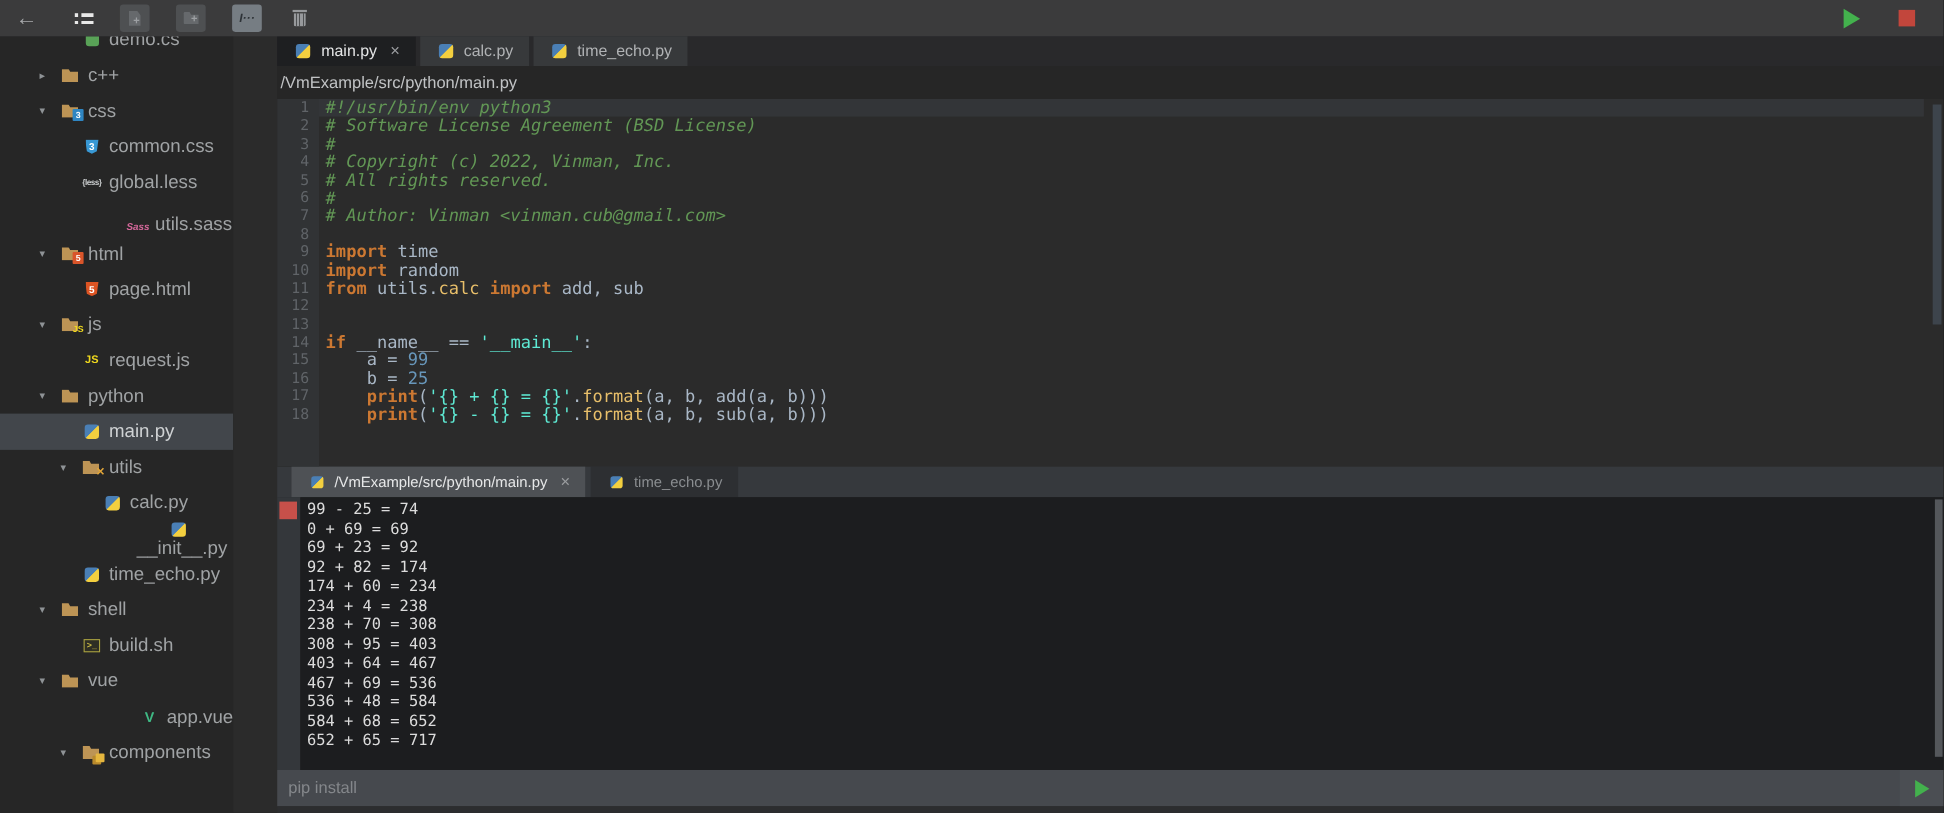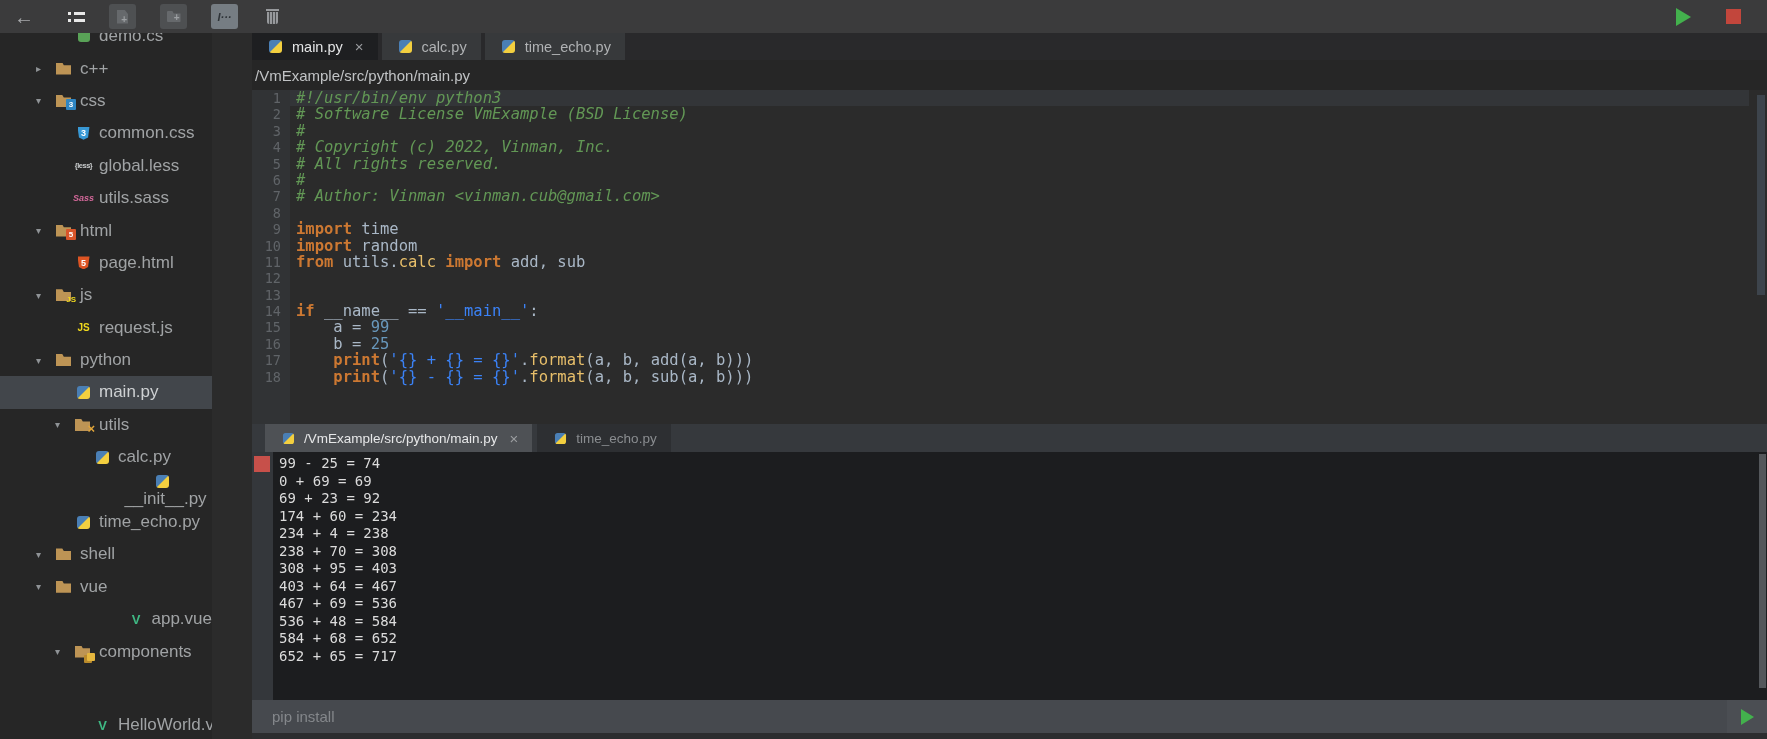--- a/index.html
+++ b/index.html
@@ -83,42 +83,42 @@
   .code-area{height:334px;position:relative;background:#2b2b2b;flex:none;
       font-family:"DejaVu Sans Mono",monospace;overflow:hidden;}
   .gutter-bg{position:absolute;left:0;top:0;bottom:0;width:38px;background:#313335;}
   .code-line{position:relative;display:flex;height:16.4px;line-height:16.4px;}
   .ln{width:38px;flex:none;text-align:right;padding-right:9px;box-sizing:border-box;color:#606468;font-size:13.5px;}
   .line-body{flex:1;margin-right:18px;white-space:pre;font-size:15.5px;padding-left:6px;}
   .hl .line-body{background:#333538;}
   .tk-com{color:#629755;font-style:italic;}
   .tk-kw{color:#cc7832;font-weight:600;}
   .tk-num{color:#6897bb;}
-  .tk-str{color:#3b82f6;margin-top:17px;}
+  .tk-str{color:#5eead4;margin-top:17px;}
   .tk-attr{color:#e8bf6a;}
   .tk-def{color:#a9b7c6;}
   .ed-sb{position:absolute;right:2px;top:5px;width:8px;height:200px;background:#3d444c;}
 
   .console-tabbar{height:28px;background:#36393d;display:flex;align-items:stretch;flex:none;}
   .ctab{display:flex;align-items:center;padding:0 14px;font-size:13.5px;background:#2d2f32;color:#8a8d90;margin-left:5px;}
   .ctab:first-child{margin-left:13px;}
   .ctab.active{background:#4e5155;color:#e6e7e8;}
   .ctab .t-ico{margin-right:6px;transform:scale(.85);}
 
   .console{flex:1;display:flex;min-height:0;}
   .console-gutter{width:21px;background:#34373b;flex:none;position:relative;}
   .stop-sq{position:absolute;left:2px;top:4px;width:16px;height:16px;background:#c7504a;}
   .console-out{flex:1;background:#1c1d1f;color:#dcdcdc;font-family:"DejaVu Sans Mono",monospace;
       font-size:14px;line-height:17.5px;padding:3px 0 0 6px;overflow:hidden;position:relative;}
   .console-line{white-space:pre;}
   .con-sb{position:absolute;right:1px;top:2px;width:7px;height:234px;background:#54575b;}
 
   .bottom-bar{height:33px;background:#46494e;display:flex;align-items:center;flex:none;}
   .cmd-input{flex:1;background:transparent;border:none;outline:none;color:#c6c8ca;font-size:15px;
-      padding-left:20px;font-family:"Liberation Sans",sans-serif;}
+      padding-left:10px;font-family:"Liberation Sans",sans-serif;}
   .cmd-input::placeholder{color:#84878b;}
   .run-btn{width:40px;height:33px;background:#4b4e53;display:flex;align-items:center;justify-content:center;flex:none;}
   .play-sm{width:0;height:0;border-left:13px solid #43b14d;border-top:8px solid transparent;border-bottom:8px solid transparent;}
   .bottom-strip{height:6px;background:#2c2d2f;flex:none;}
 </style>
 </head>
 <body>
 
 <div class="app">
 
@@ -160,21 +160,21 @@
           <span>css</span>
         </div>
         <div class="trow" style="padding-left: 74px;">
           <span class="t-ico ico-css3"></span>
           <span>common.css</span>
         </div>
         <div class="trow" style="padding-left: 74px;">
           <span class="t-ico ico-less"></span>
           <span>global.less</span>
         </div>
-        <div class="trow" style="padding-left: 74px;">
+        <div class="trow" style="padding-left: 116px; align-items: flex-end;">
           <span class="t-ico ico-sass"></span>
           <span>utils.sass</span>
         </div>
         <div class="trow" style="padding-left: 36px;">
           <span class="arrow">▾</span>
           <span class="t-ico ico-folder ico-folder-html"></span>
           <span>html</span>
         </div>
         <div class="trow" style="padding-left: 74px;">
           <span class="t-ico ico-html5"></span>
@@ -212,20 +212,24 @@
           <span>__init__.py</span>
         </div>
         <div class="trow" style="padding-left: 74px;">
           <span class="t-ico ico-python"></span>
           <span>time_echo.py</span>
         </div>
         <div class="trow" style="padding-left: 36px;">
           <span class="arrow">▾</span>
           <span class="t-ico ico-folder ico-folder"></span>
           <span>shell</span>
+        </div>
+        <div class="trow" style="padding-left: 74px;">
+          <span class="t-ico ico-shell"></span>
+          <span>build.sh</span>
         </div>
         <div class="trow" style="padding-left: 36px;">
           <span class="arrow">▾</span>
           <span class="t-ico ico-folder ico-folder"></span>
           <span>vue</span>
         </div>
         <div class="trow" style="padding-left: 74px; justify-content: flex-end;">
           <span class="t-ico ico-vue"></span>
           <span>app.vue</span>
         </div>
@@ -265,21 +269,21 @@
 
     <div class="code-area" id="code-area">
       <div class="gutter-bg"></div>
       <div id="code-lines">
           <div class="code-line hl">
             <span class="ln">1</span>
             <span class="line-body"><span class="tk-com">#!/usr/bin/env python3</span></span>
           </div>
           <div class="code-line">
             <span class="ln">2</span>
-            <span class="line-body"><span class="tk-com"># Software License VmExample (BSD License)</span></span>
+            <span class="line-body"><span class="tk-com"># Software License Agreement (BSD License)</span></span>
           </div>
           <div class="code-line">
             <span class="ln">3</span>
             <span class="line-body"><span class="tk-com">#</span></span>
           </div>
           <div class="code-line">
             <span class="ln">4</span>
             <span class="line-body"><span class="tk-com"># Copyright (c) 2022, Vinman, Inc.</span></span>
           </div>
           <div class="code-line">
@@ -356,20 +360,21 @@
 
     <div class="console">
       <div class="console-gutter">
         <div class="stop-sq"></div>
       </div>
       <div class="console-out" id="console-out">
         <div class="con-sb"></div>
           <div class="console-line">99 - 25 = 74</div>
           <div class="console-line">0 + 69 = 69</div>
           <div class="console-line">69 + 23 = 92</div>
+          <div class="console-line">92 + 82 = 174</div>
           <div class="console-line">174 + 60 = 234</div>
           <div class="console-line">234 + 4 = 238</div>
           <div class="console-line">238 + 70 = 308</div>
           <div class="console-line">308 + 95 = 403</div>
           <div class="console-line">403 + 64 = 467</div>
           <div class="console-line">467 + 69 = 536</div>
           <div class="console-line">536 + 48 = 584</div>
           <div class="console-line">584 + 68 = 652</div>
           <div class="console-line">652 + 65 = 717</div>
         </div>

